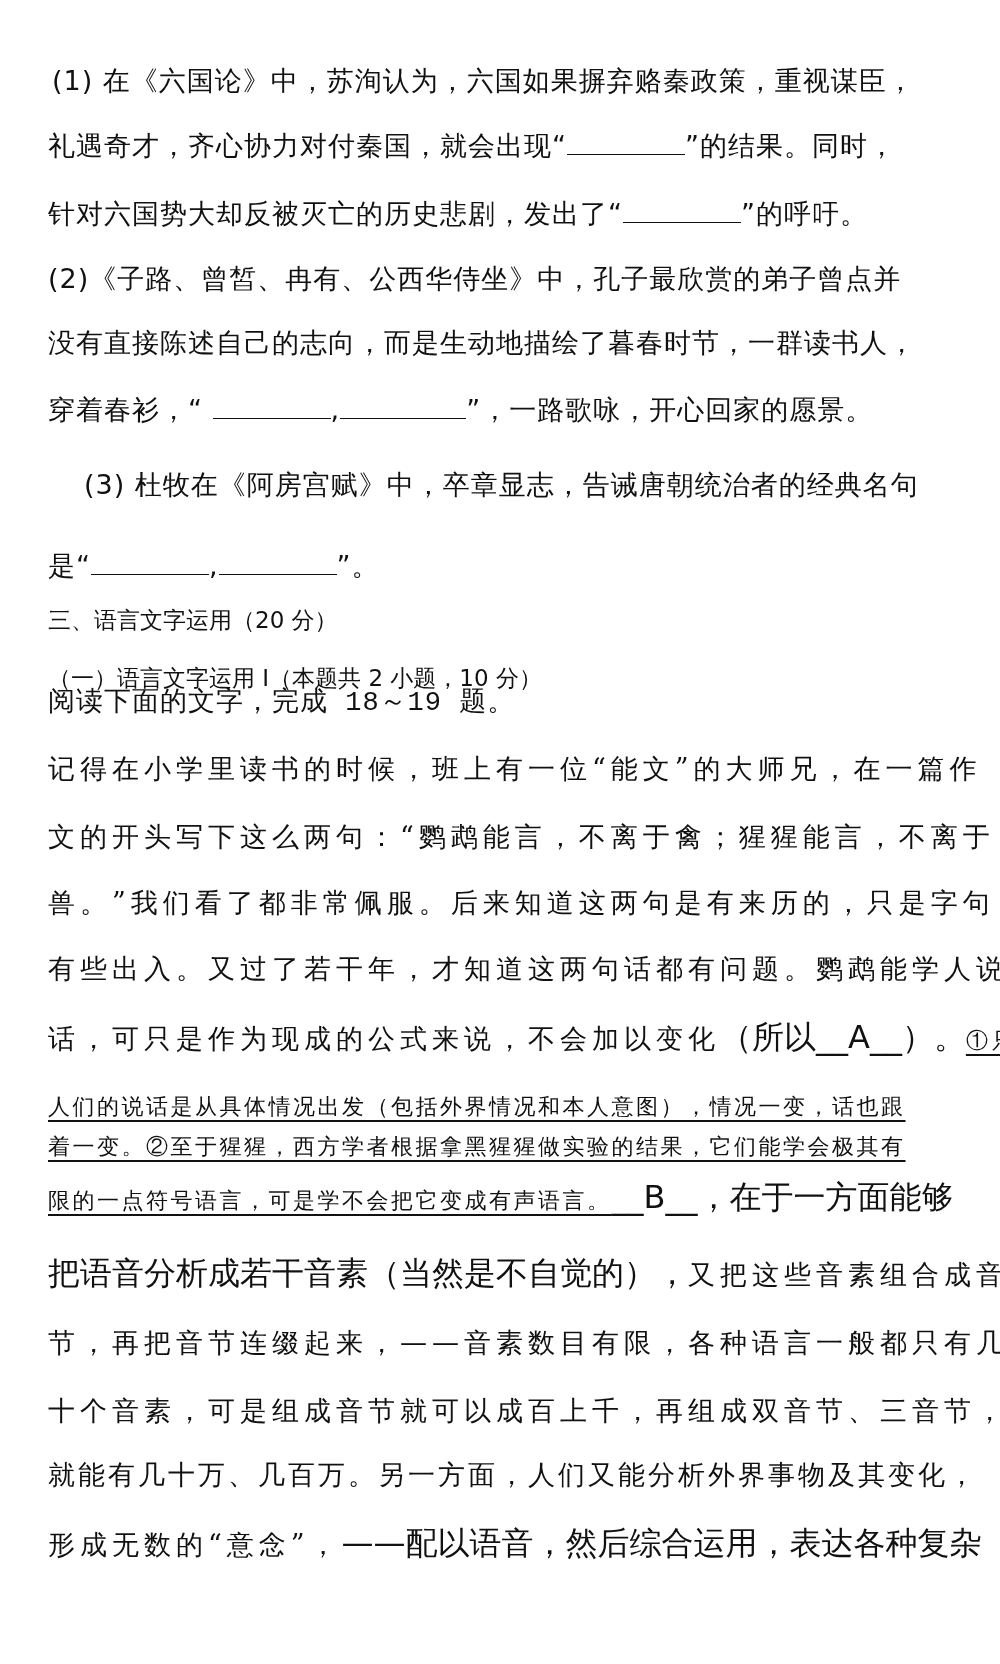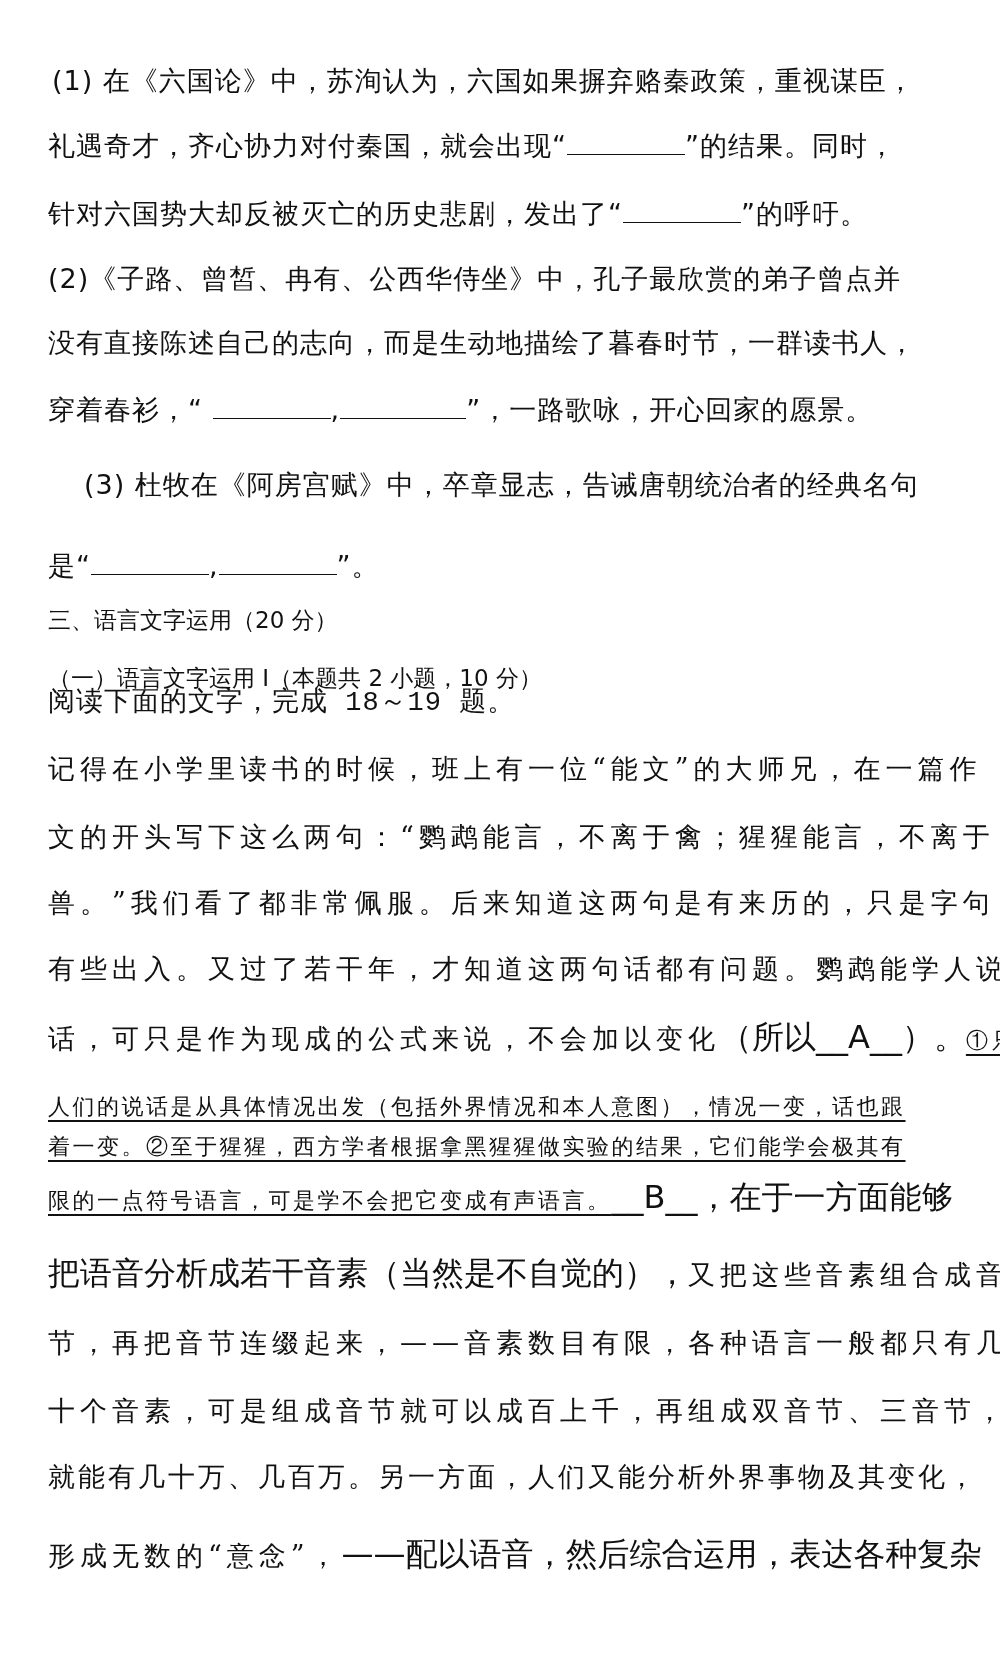--- a/index.html
+++ b/index.html
@@ -55,16 +55,16 @@
 <div class="line serif small ul" style="top:1090px;letter-spacing:2.5px;">人们的说话是从具体情况出发（包括外界情况和本人意图），情况一变，话也跟</div>
 <div class="line serif small ul" style="top:1130px;letter-spacing:2.5px;">着一变。②至于猩猩，西方学者根据拿黑猩猩做实验的结果，它们能学会极其有</div>
 <div class="line serif" style="top:1180px;">
   <span class="small ul" style="letter-spacing:2.5px;">限的一点符号语言，可是学不会把它变成有声语言。</span><span class="sans big">__B__，在于一方面能够</span>
 </div>
 <div class="line serif" style="top:1256px;">
   <span class="sans big">把语音分析成若干音素（当然是不自觉的），</span><span>又把这些音素组合成音</span>
 </div>
 <div class="line serif" style="top:1326px;">节，再把音节连缀起来，——音素数目有限，各种语言一般都只有几</div>
 <div class="line serif" style="top:1394px;">十个音素，可是组成音节就可以成百上千，再组成双音节、三音节，</div>
-<div class="line serif" style="top:1460px;letter-spacing:3px;">就能有几十万、几百万。另一方面，人们又能分析外界事物及其变化，</div>
-<div class="line serif" style="top:1526px;margin-top:11px;">
+<div class="line serif" style="top:1460px;letter-spacing:3px;font-family:Liberation Mono, monospace;">就能有几十万、几百万。另一方面，人们又能分析外界事物及其变化，</div>
+<div class="line serif" style="top:1526px;">
   <span>形成无数的“意念”，</span><span class="sans big">——配以语音，然后综合运用，表达各种复杂</span>
 </div>
 
 </body></html>

